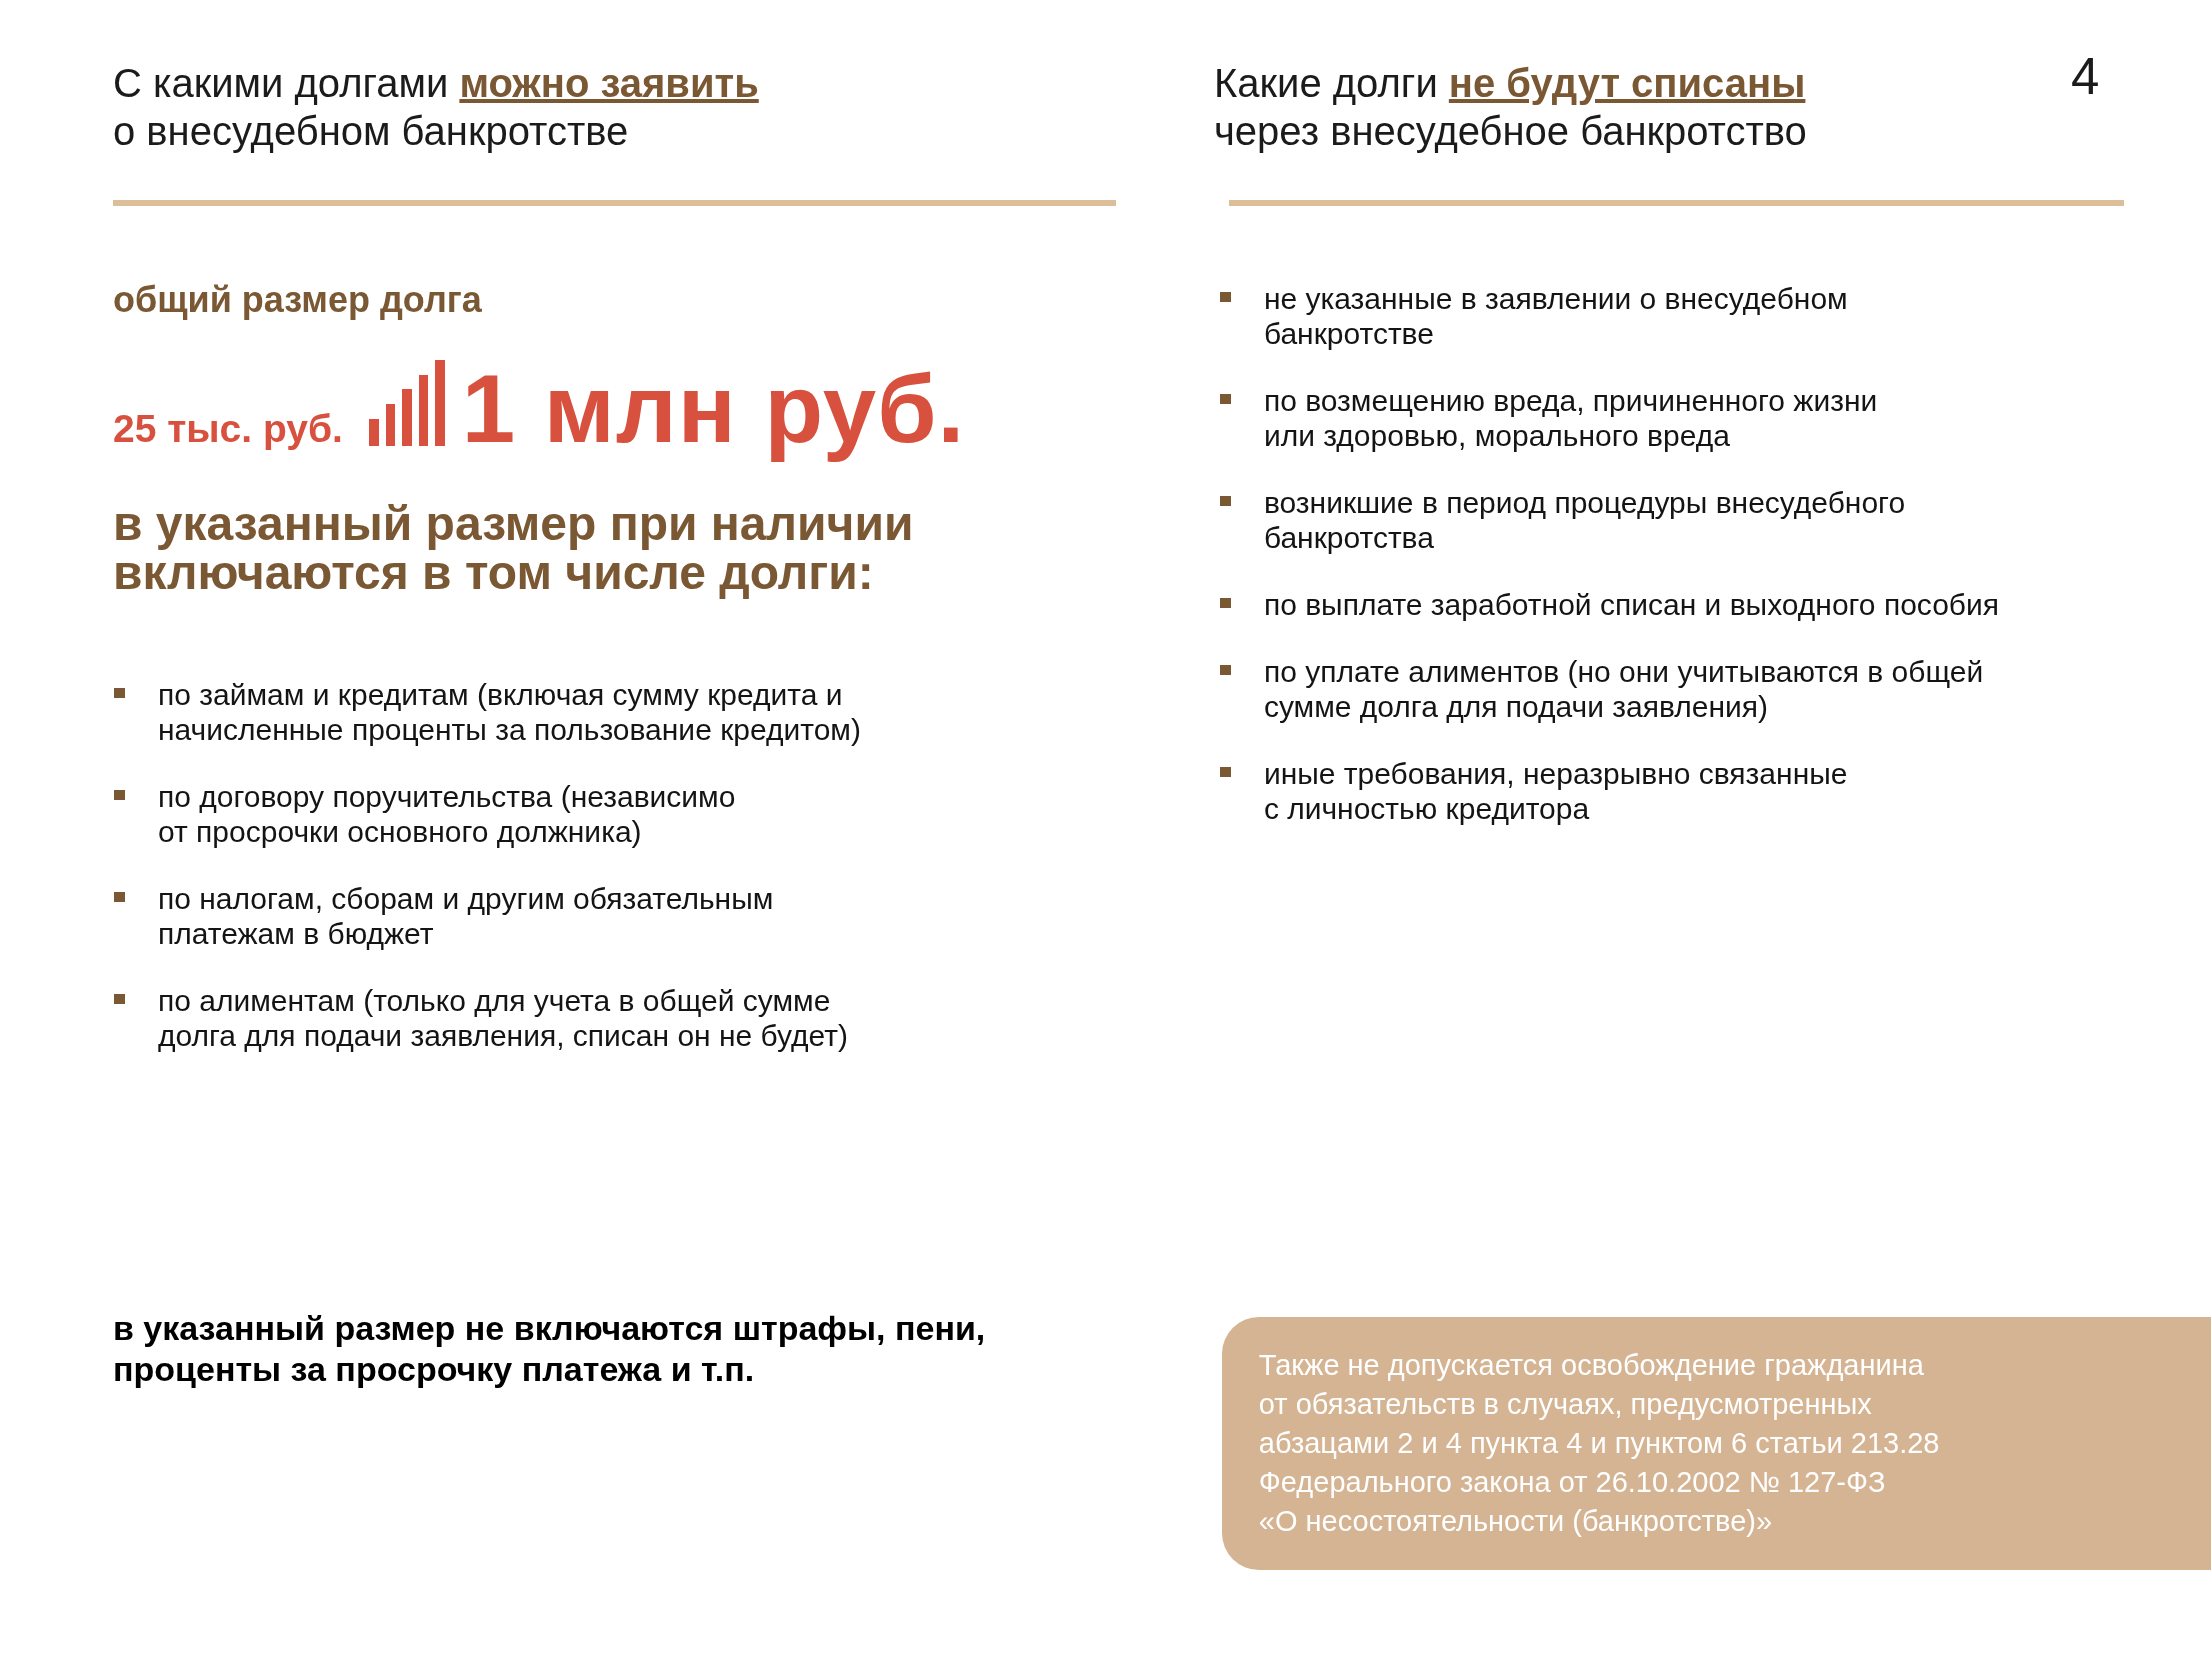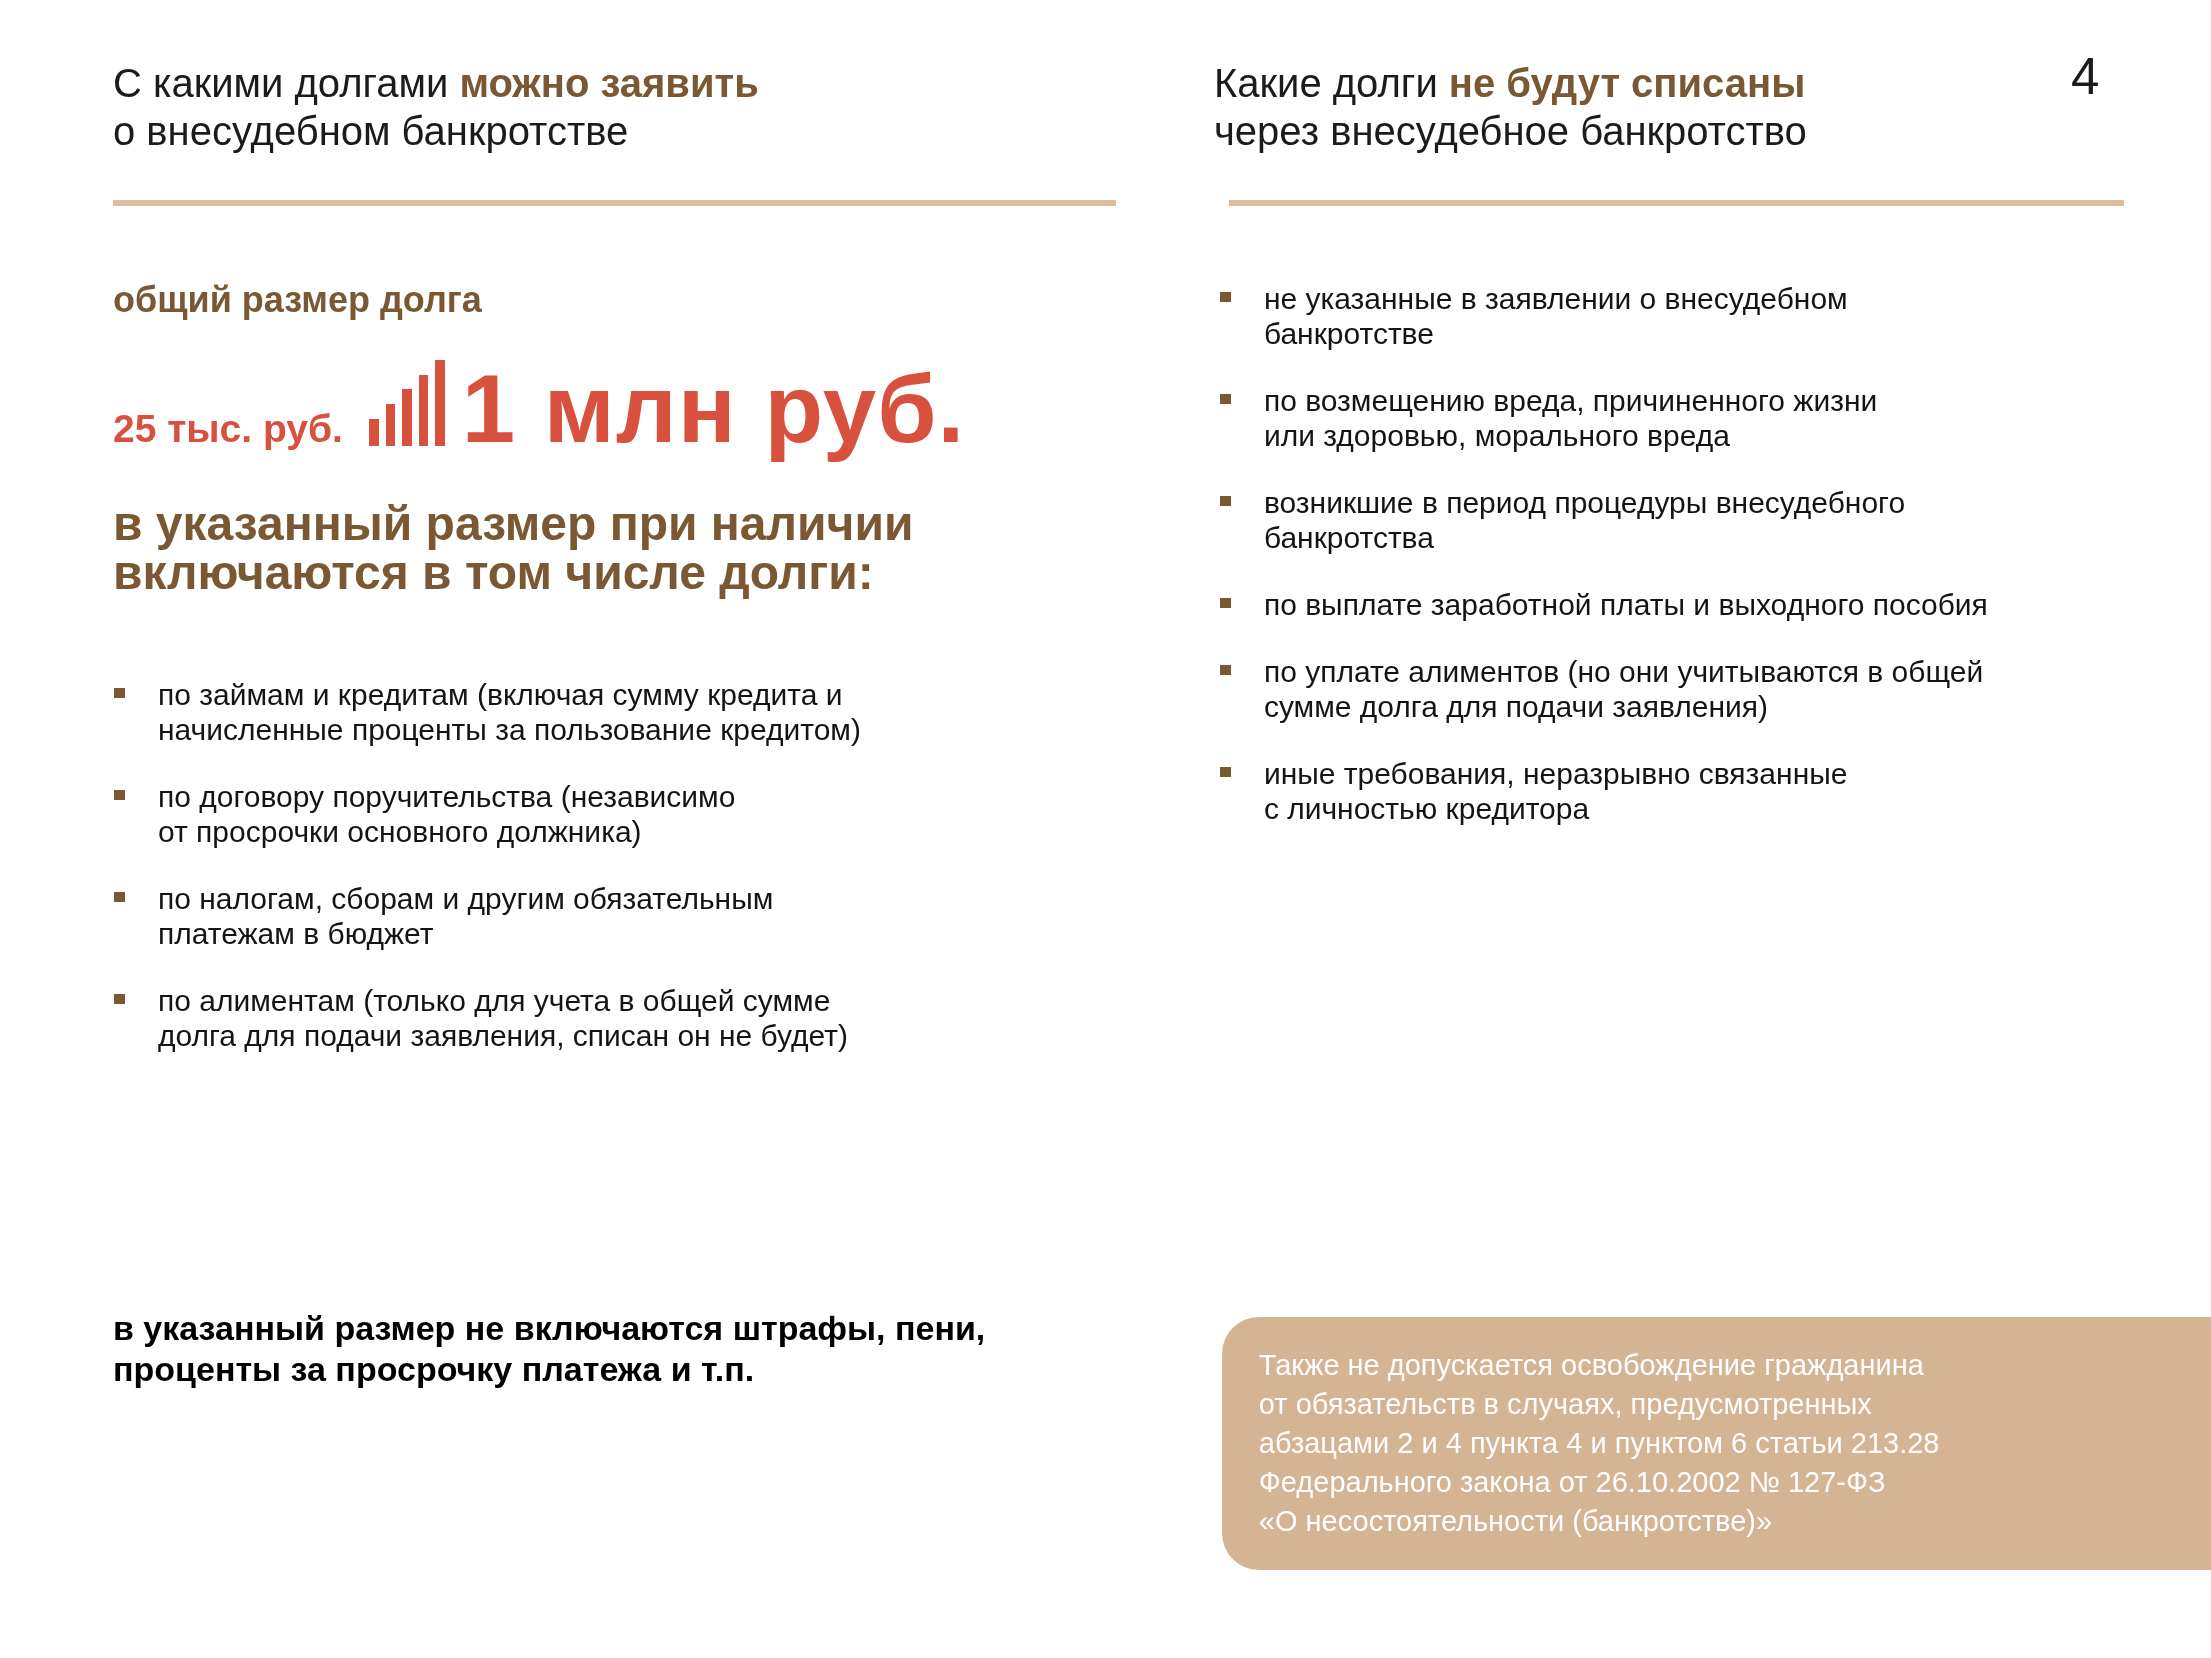--- a/index.html
+++ b/index.html
@@ -13,21 +13,21 @@
   .page {
     position:relative; width:2212px; height:1659px; background:#ffffff;
     font-family:"Liberation Sans", sans-serif; color:var(--text-dark); overflow:hidden;
   }
   .col { position:absolute; top:0; height:100%; }
   .col-left  { left:113px;  width:1005px; }
   .col-right { left:1214px; width:912px; }
 
   .title { position:absolute; top:59px; margin:0; font-size:40px; line-height:48px;
            font-weight:400; color:#1b1b1b; }
-  .title .bold { color:var(--brown); font-weight:700; }
+  .title .bold { color:var(--brown); font-weight:700;text-decoration:underline; }
   .title .line2 { display:block; }
 
   .divider { position:absolute; top:200px; height:5.9px; background:var(--divider-tan); }
   .col-left  .divider { left:0;   width:1003px; }
   .col-right .divider { left:14.6px; width:895px; }
 
   .page-number { position:absolute; left:2071px; top:51px; font-size:51px; line-height:1;
                  font-weight:400; color:#1b1b1b; }
 
   .subtitle { position:absolute; top:279px; margin:0; font-size:36px; font-weight:700;
@@ -110,21 +110,21 @@
 
     <div class="divider"></div>
 
     <ul class="bullets">
       <li><span class="sq"></span><span class="bt">не указанные в заявлении о внесудебном
 банкротстве</span></li>
       <li><span class="sq"></span><span class="bt">по возмещению вреда, причиненного жизни
 или здоровью, морального вреда</span></li>
       <li><span class="sq"></span><span class="bt">возникшие в период процедуры внесудебного
 банкротства</span></li>
-      <li><span class="sq"></span><span class="bt">по выплате заработной платы и выходного пособия</span></li>
+      <li><span class="sq"></span><span class="bt">по выплате заработной списан и выходного пособия</span></li>
       <li><span class="sq"></span><span class="bt">по уплате алиментов (но они учитываются в общей
 сумме долга для подачи заявления)</span></li>
       <li><span class="sq"></span><span class="bt">иные требования, неразрывно связанные
 с личностью кредитора</span></li>
     </ul>
 
     <div class="infobox">Также не допускается освобождение гражданина
 от обязательств в случаях, предусмотренных
 абзацами 2 и 4 пункта 4 и пунктом 6 статьи 213.28
 Федерального закона от 26.10.2002 № 127-ФЗ

